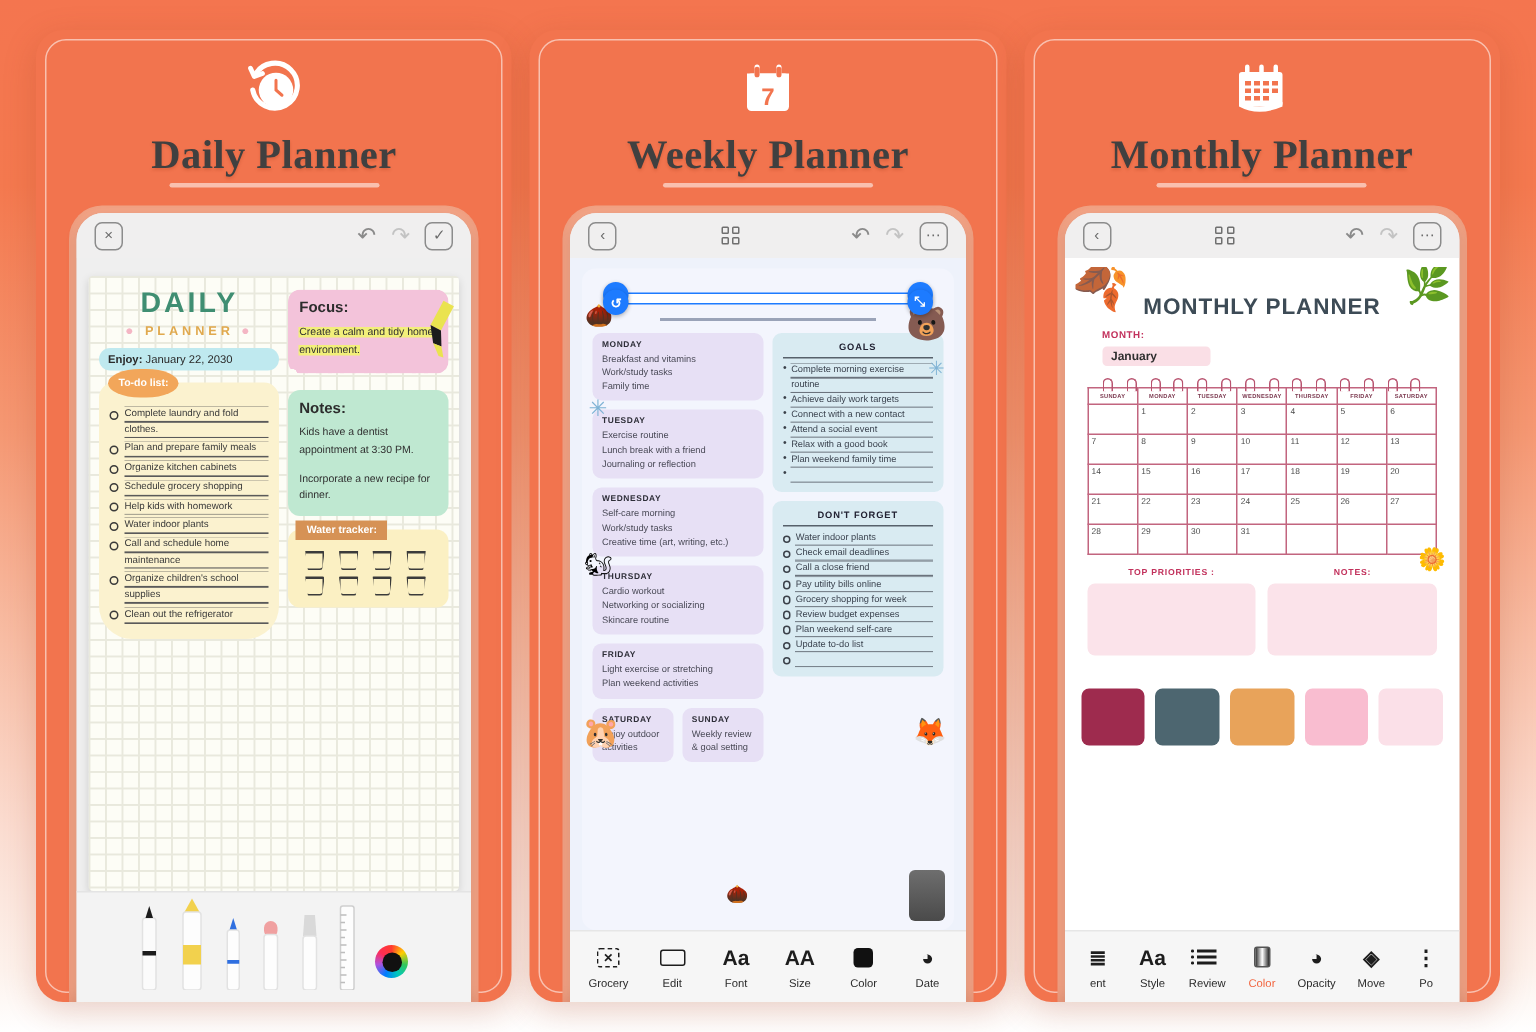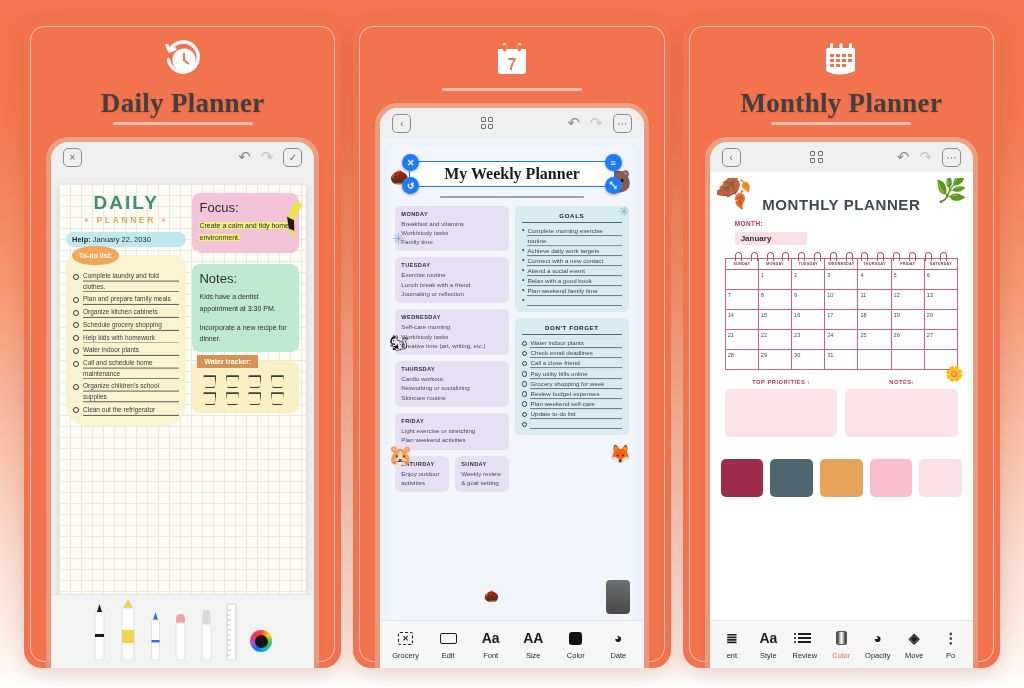--- a/index.html
+++ b/index.html
@@ -90,21 +90,21 @@
         flex-shrink:0; margin-top:2.5px; }
   .todo-txt { font-size:6.5px; color:#3a3a3a; line-height:1.65; flex:1;
     background-image:linear-gradient(#5a5a5a 1px, transparent 1px);
     background-size:100% 10.7px; background-position:0 9.6px; background-repeat:repeat-y; }
   .focus-card { background:#f3c3da; border-radius:8px; padding:7px 7px 9px 7px; position:relative;
     -webkit-mask-image:radial-gradient(circle 3px at 3px 100%, transparent 98%, #000 100%);
   }
   .focus-card:after{ content:""; position:absolute; left:0; right:0; bottom:-4px; height:8px;
     background:repeating-radial-gradient(circle at 4px 0, #f3c3da 0 4px, transparent 4px 8px);
     background-size:8px 8px; }
-  .lbl { font-size:13px; font-weight:400; color:#2c2c2c; margin-bottom:5px; }
+  .lbl { font-size:10px; font-weight:700; color:#2c2c2c; margin-bottom:5px; }
   .bodytxt { font-size:7px; color:#303030; line-height:1.7; }
   .hl { background:#f2ef7a; }
   .notes-card { margin-top:11px; background:#bfe8d1; border-radius:8px; padding:7px; }
   .water-card { margin-top:9px; background:#fbf0c3; border-radius:8px; padding:11px 7px 8px; position:relative; }
   .tape { position:absolute; top:-6px; left:5px; background:#d69255; color:#fff;
           font-size:7px; font-weight:800; padding:3px 7px; }
   .cups { display:grid; grid-template-columns:repeat(4,1fr); gap:4px 5px; padding:3px 4px 0; }
   .cup { width:13px; height:13px; border:1.2px solid #3b3b3b; border-radius:1px 1px 3px 3px;
          border-top-width:2px; clip-path:polygon(0 0,100% 0,86% 100%,14% 100%); }
   .mood-card { margin-top:11px; background:#bfe7ee; border-radius:8px; padding:10px 7px 8px; position:relative; }
@@ -246,21 +246,21 @@
 
               <div class="dcol-l">
                 <div class="d-title">DAILY</div>
                 <div class="d-sub">
                   <span class="dot">●</span>
                   <span>PLANNER</span>
                   <span class="dot">●</span>
                 </div>
 
                 <div class="d-date">
-                  <b>Help:</b>
+                  <b>Enjoy:</b>
                   <span>January 22, 2030</span>
                 </div>
 
                 <div class="todo-card">
                   <div class="todo-badge">To-do list:</div>
                   <div id="todo-list">
                       <div class="todo-item">
                         <span class="ck"></span>
                         <span class="todo-txt">Complete laundry and fold clothes.</span>
                       </div>
@@ -382,20 +382,21 @@
     <div class="card-head">
       <svg class="head-icon" width="44" height="44" viewBox="0 0 44 44">
         <rect x="8" y="11" width="28" height="25" rx="3" fill="#fff"></rect>
         <rect x="8" y="11" width="28" height="6" fill="#fff"></rect>
         <rect x="13" y="5" width="3.4" height="10" rx="1.7" fill="#fff"></rect>
         <rect x="27.6" y="5" width="3.4" height="10" rx="1.7" fill="#fff"></rect>
         <rect x="13" y="6.5" width="3.4" height="7" rx="1.7" fill="#f2744e"></rect>
         <rect x="27.6" y="6.5" width="3.4" height="7" rx="1.7" fill="#f2744e"></rect>
         <text x="22" y="32" font-family="Liberation Sans, sans-serif" font-size="16" font-weight="700" fill="#f2744e" text-anchor="middle">7</text>
       </svg>
+      <div class="card-title">Weekly Planner</div>
       <div class="title-underline"></div>
     </div>
 
     <div class="phone">
       <div class="screen">
 
         <div class="navbar">
           <div class="nav-btn">‹</div>
           <div class="nav-spacer"></div>
           <div class="grid-ico">
@@ -421,21 +422,20 @@
               <span class="sticker" style="left:1px;top:190px">🐿</span>
               <span class="sticker" style="left:0px;top:300px;font-size:20px">🐹</span>
               <span class="sticker" style="right:4px;top:300px;font-size:18px">🦊</span>
               <span class="sticker" style="left:96px;bottom:18px;font-size:12px">🌰</span>
 
               <div class="wk-title-box">
                 <div class="handle h-tl">✕</div>
                 <div class="handle h-tr">≡</div>
                 <div class="handle h-bl">↺</div>
                 <div class="handle h-br">⤡</div>
-                <div class="wk-title">My Weekly Planner</div>
               </div>
               <div class="wk-rule"></div>
 
               <div class="wk-cols">
                 <div class="wk-col" id="wk-days">
                     <div class="day-box">
                       <div class="day-name">MONDAY</div>
                       <div class="day-line">Breakfast and vitamins</div>
                       <div class="day-line">Work/study tasks</div>
                       <div class="day-line">Family time</div>

